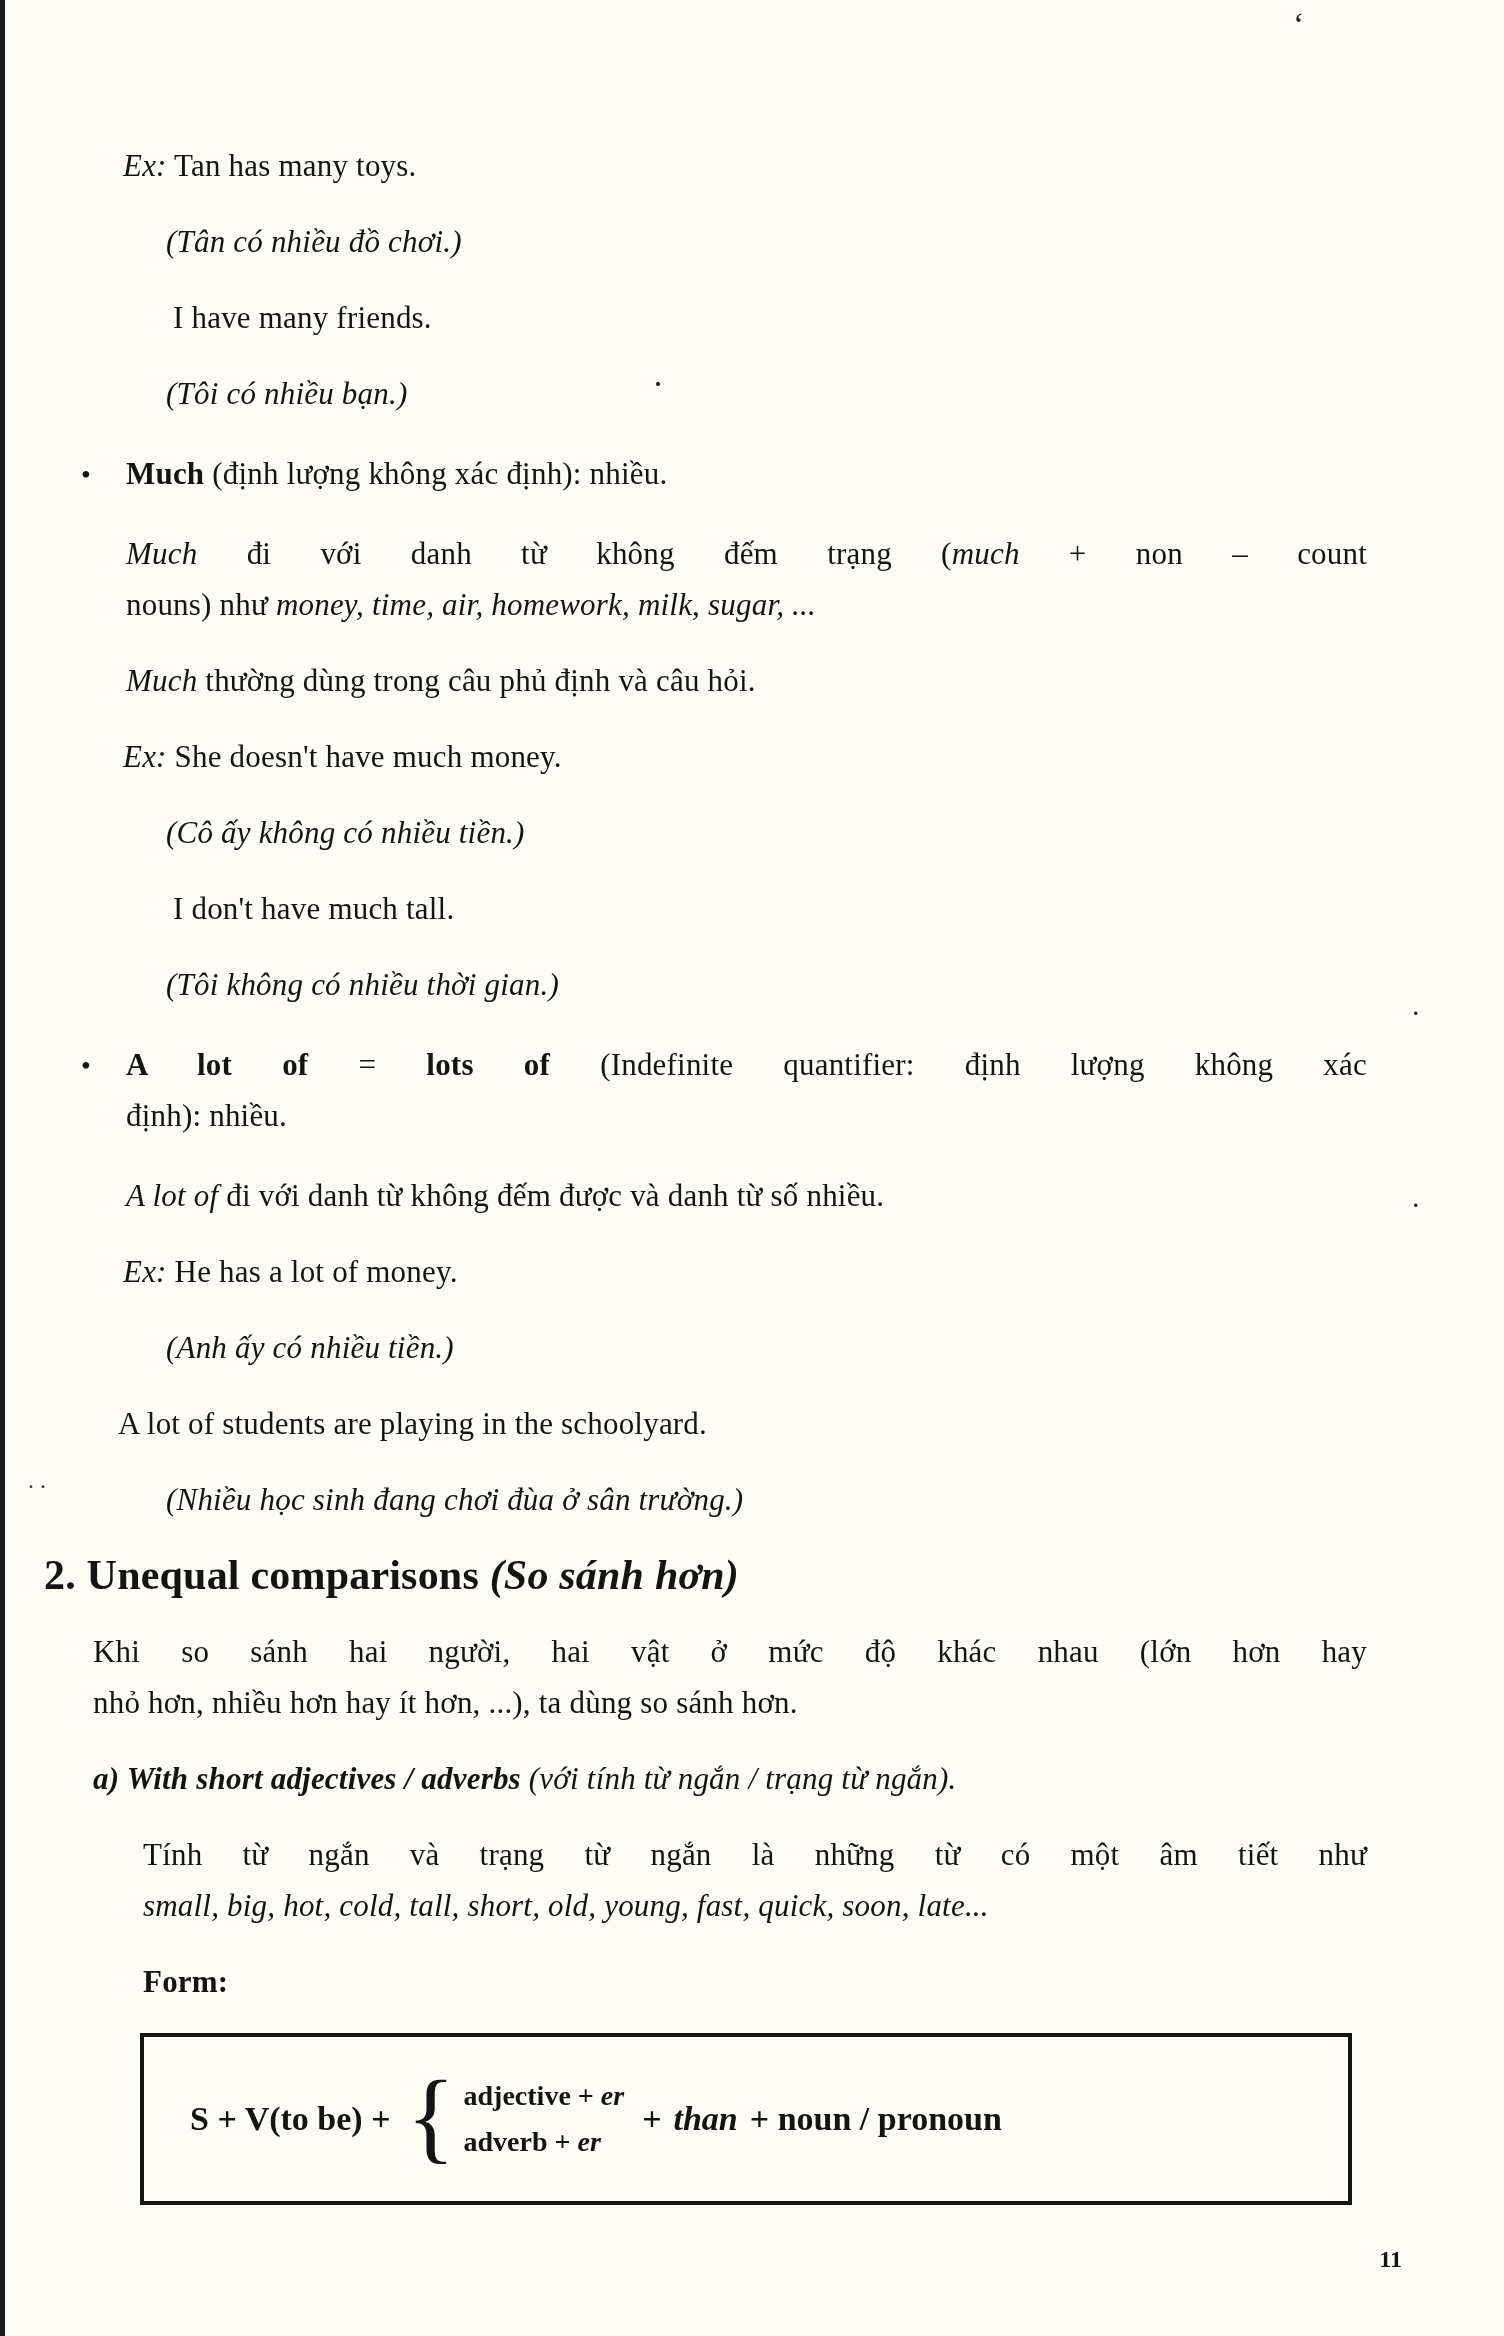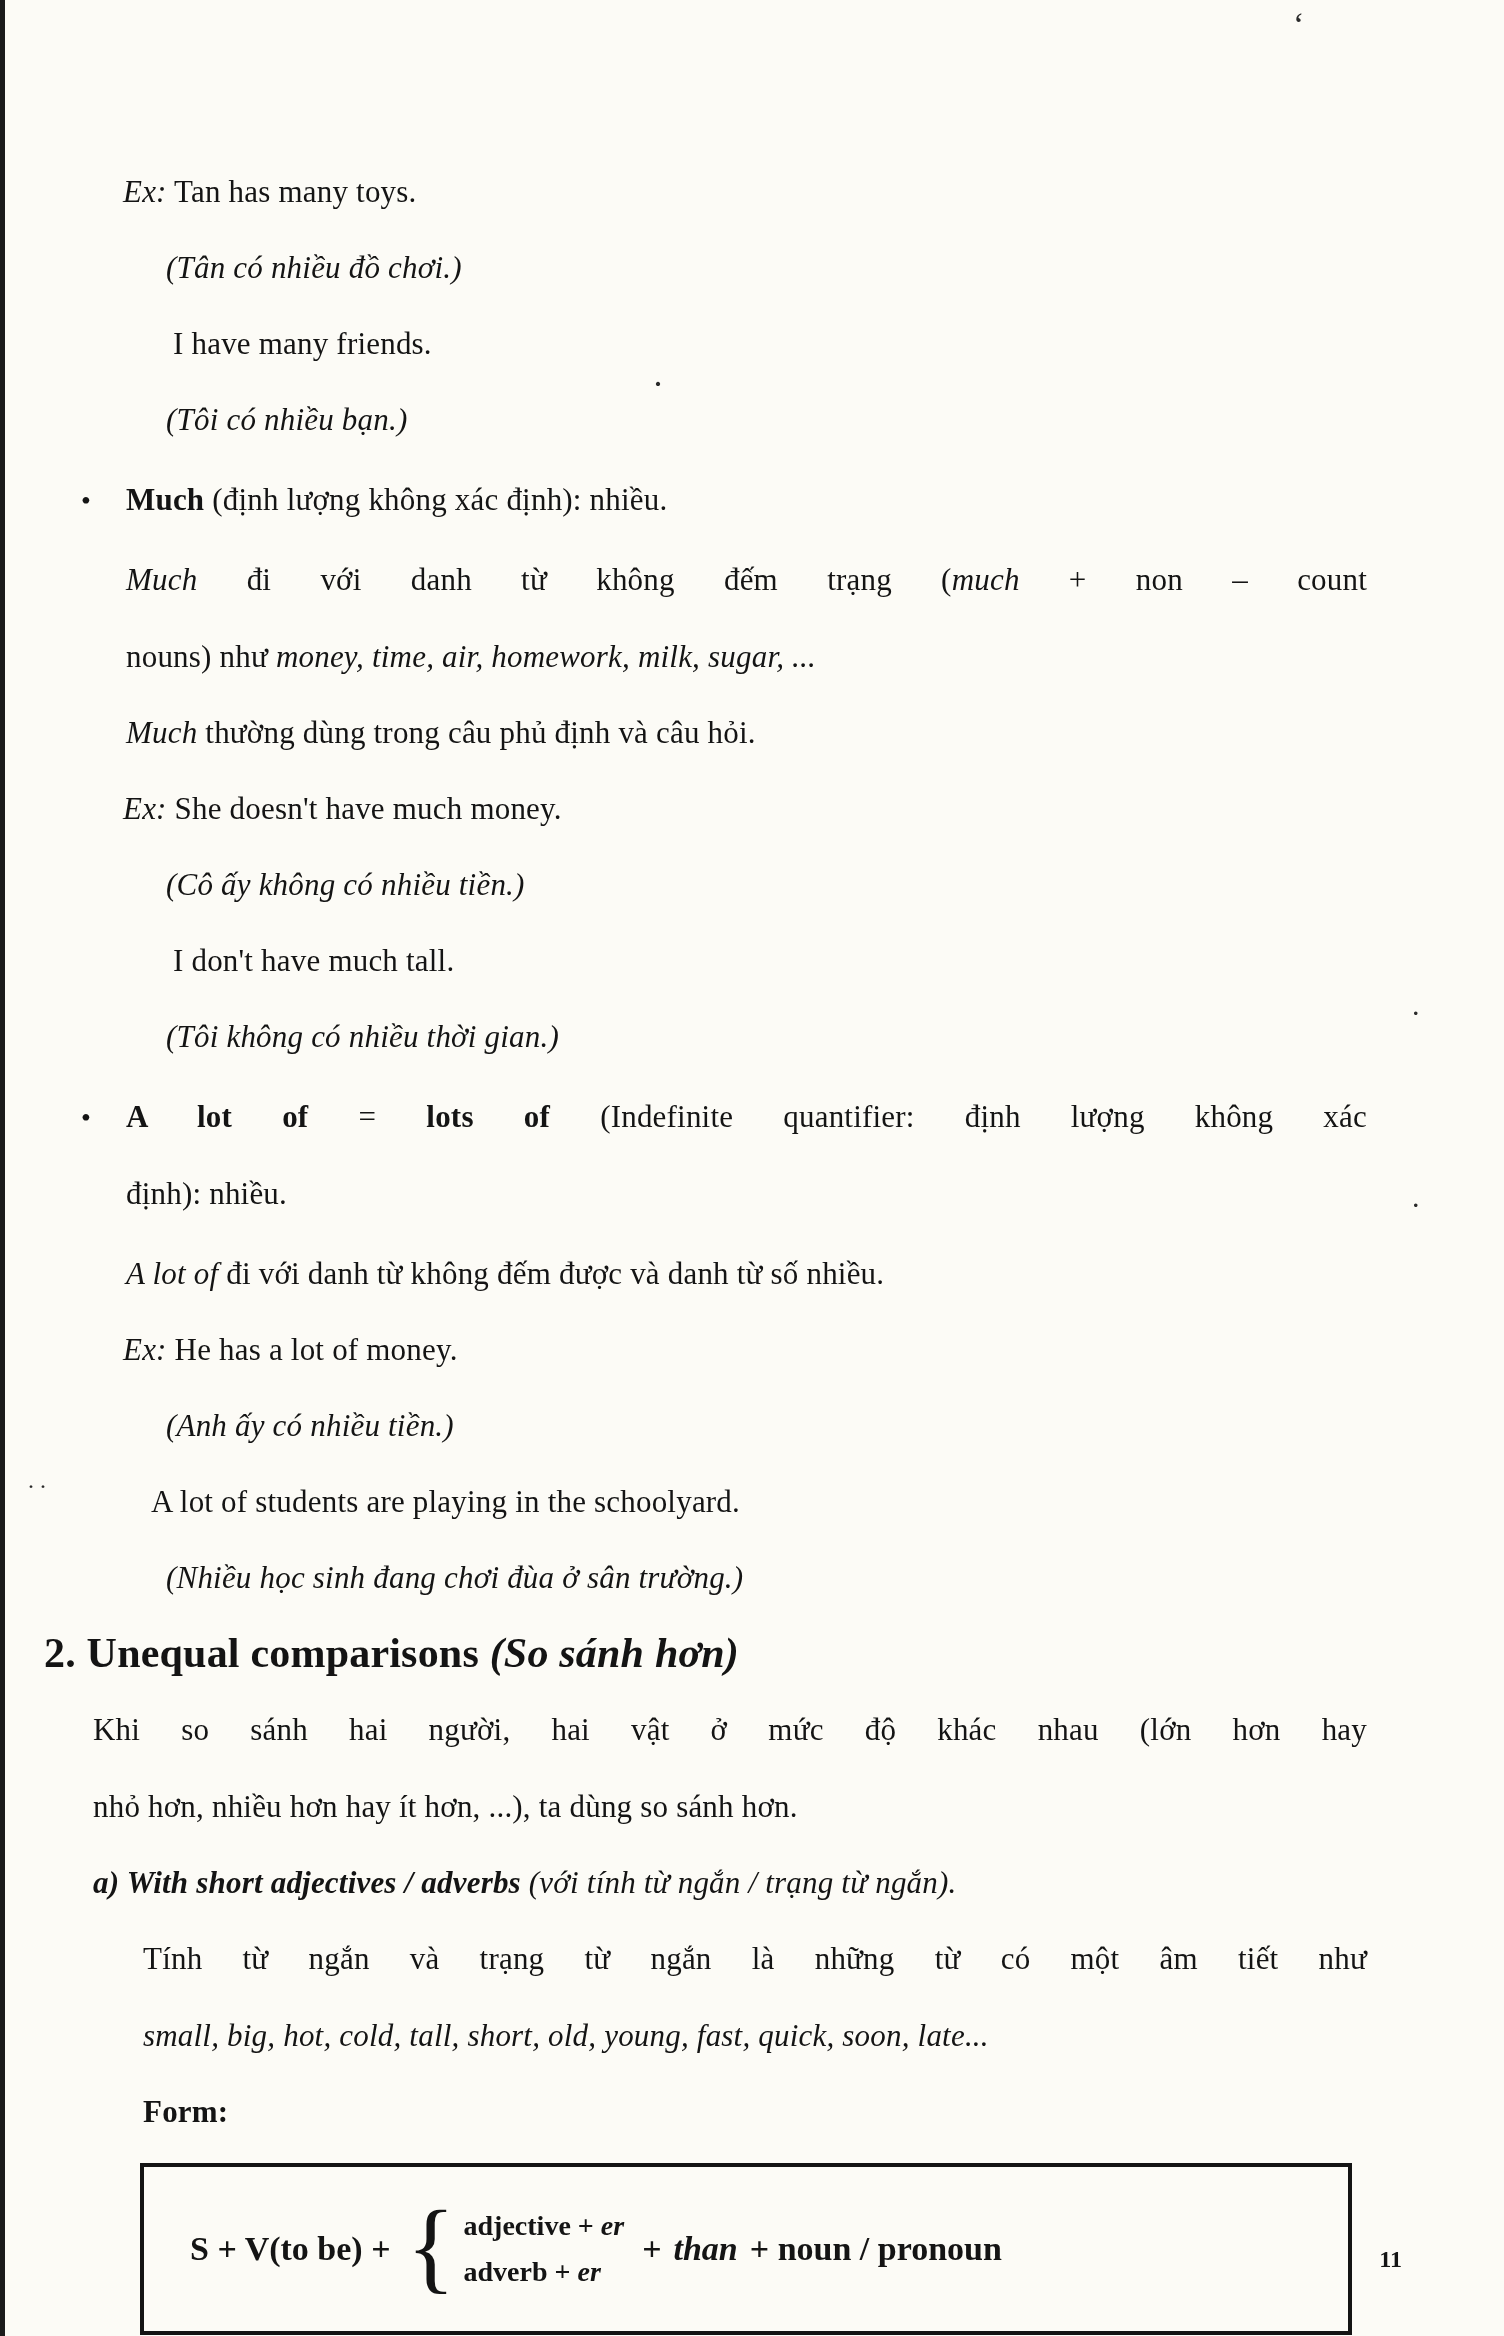--- a/index.html
+++ b/index.html
@@ -1,27 +1,27 @@
 <!DOCTYPE html>
 <html><head>
 <meta charset="utf-8">
 <style>
   html,body{margin:0;padding:0;background:#d8d6d0;}
   .page{position:relative;width:1504px;height:2336px;margin:0 auto;background:#fcfbf6;
         color:#141414;font-family:"Liberation Serif","DejaVu Serif",serif;overflow:hidden;}
   .spine{position:absolute;left:0;top:0;width:5px;height:100%;background:#1b1b1b;}
   .content{position:absolute;left:44px;top:140px;right:137px;}
-  .line{font-size:31px;line-height:51px;position:relative;letter-spacing:0.2px;margin-top:26px;}
+  .line{font-size:31px;line-height:51px;position:relative;letter-spacing:0.2px;}
   .gap-item{margin-top:25px;}
   .gap-lg{margin-top:29px;}
   .just{text-align:justify;text-align-last:justify;}
   .ind-ex{margin-left:79px;}
   .ind-trans{margin-left:122px;}
   .ind-ex2{margin-left:129px;}
-  .ind-ex2b{margin-left:107px;}
+  .ind-ex2b{margin-left:74px;}
   .ind-bullet{margin-left:82px;}
   .ind-body{margin-left:82px;}
   .ind-sec{margin-left:0;}
   .ind-para{margin-left:49px;}
   .ind-sub{margin-left:99px;}
   .line-sec{font-size:42px;}
   .bullet{position:absolute;left:-45px;top:1px;font-size:28px;}
   .seg-r{font-style:normal;font-weight:400;}
   .seg-i{font-style:italic;font-weight:400;}
   .seg-b{font-style:normal;font-weight:700;}

